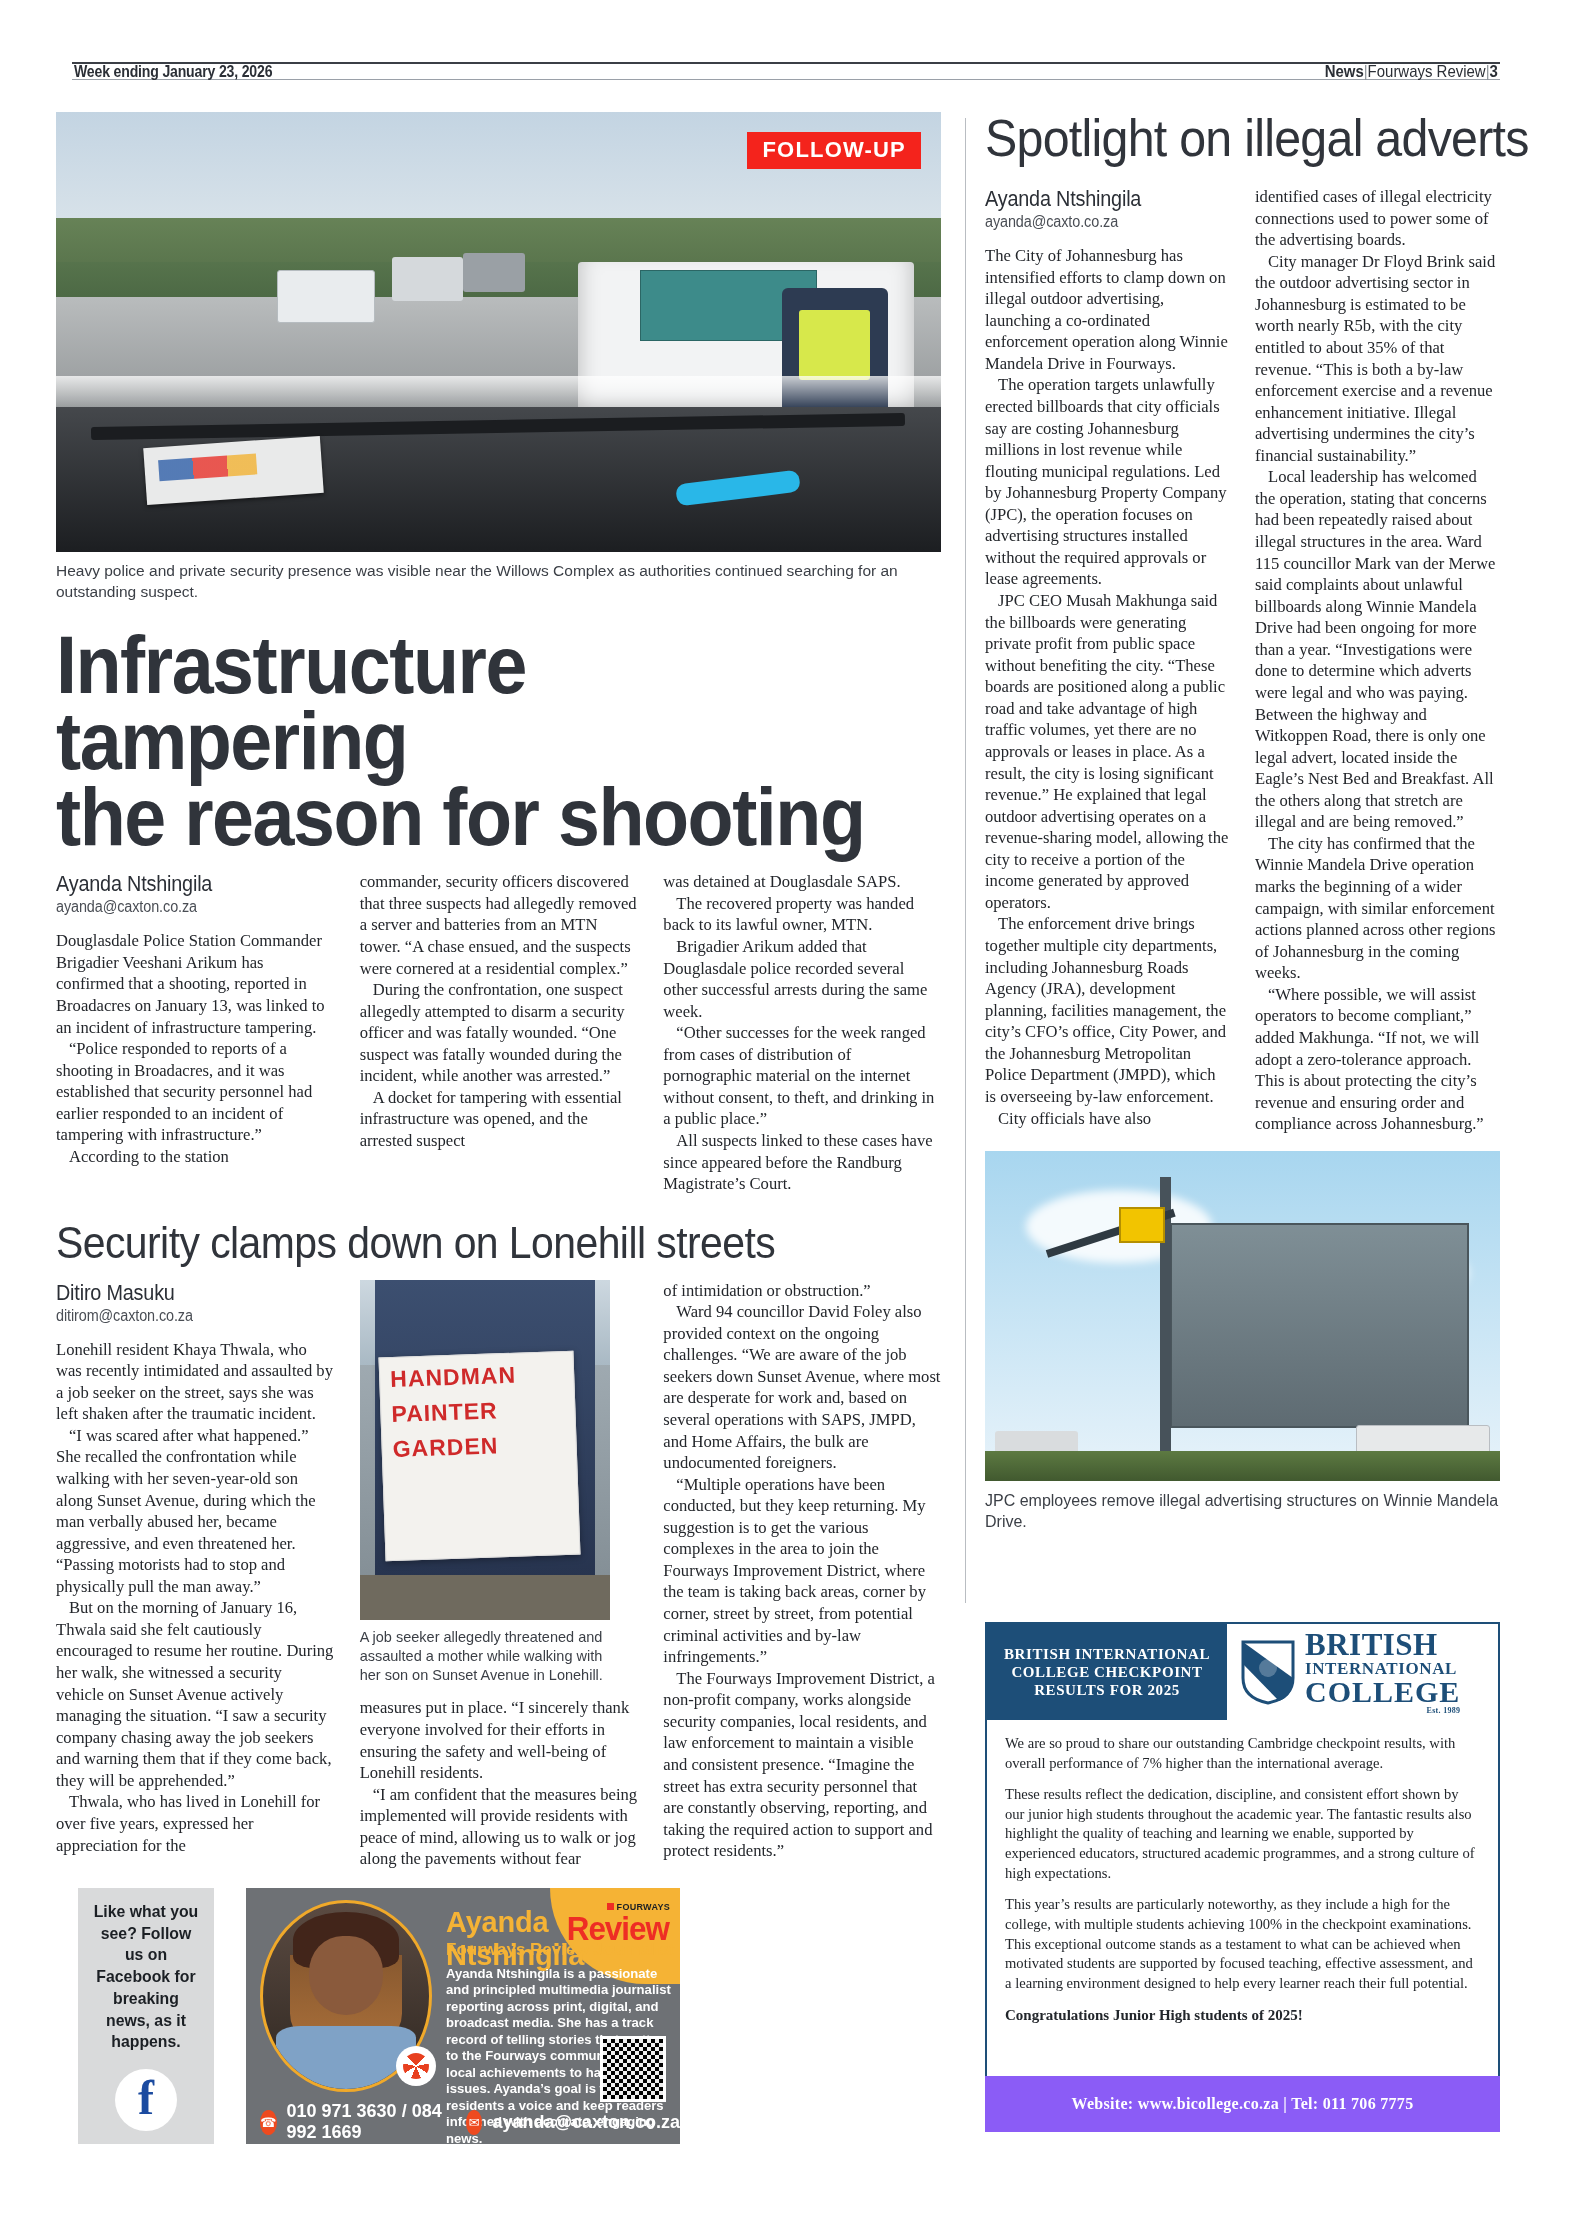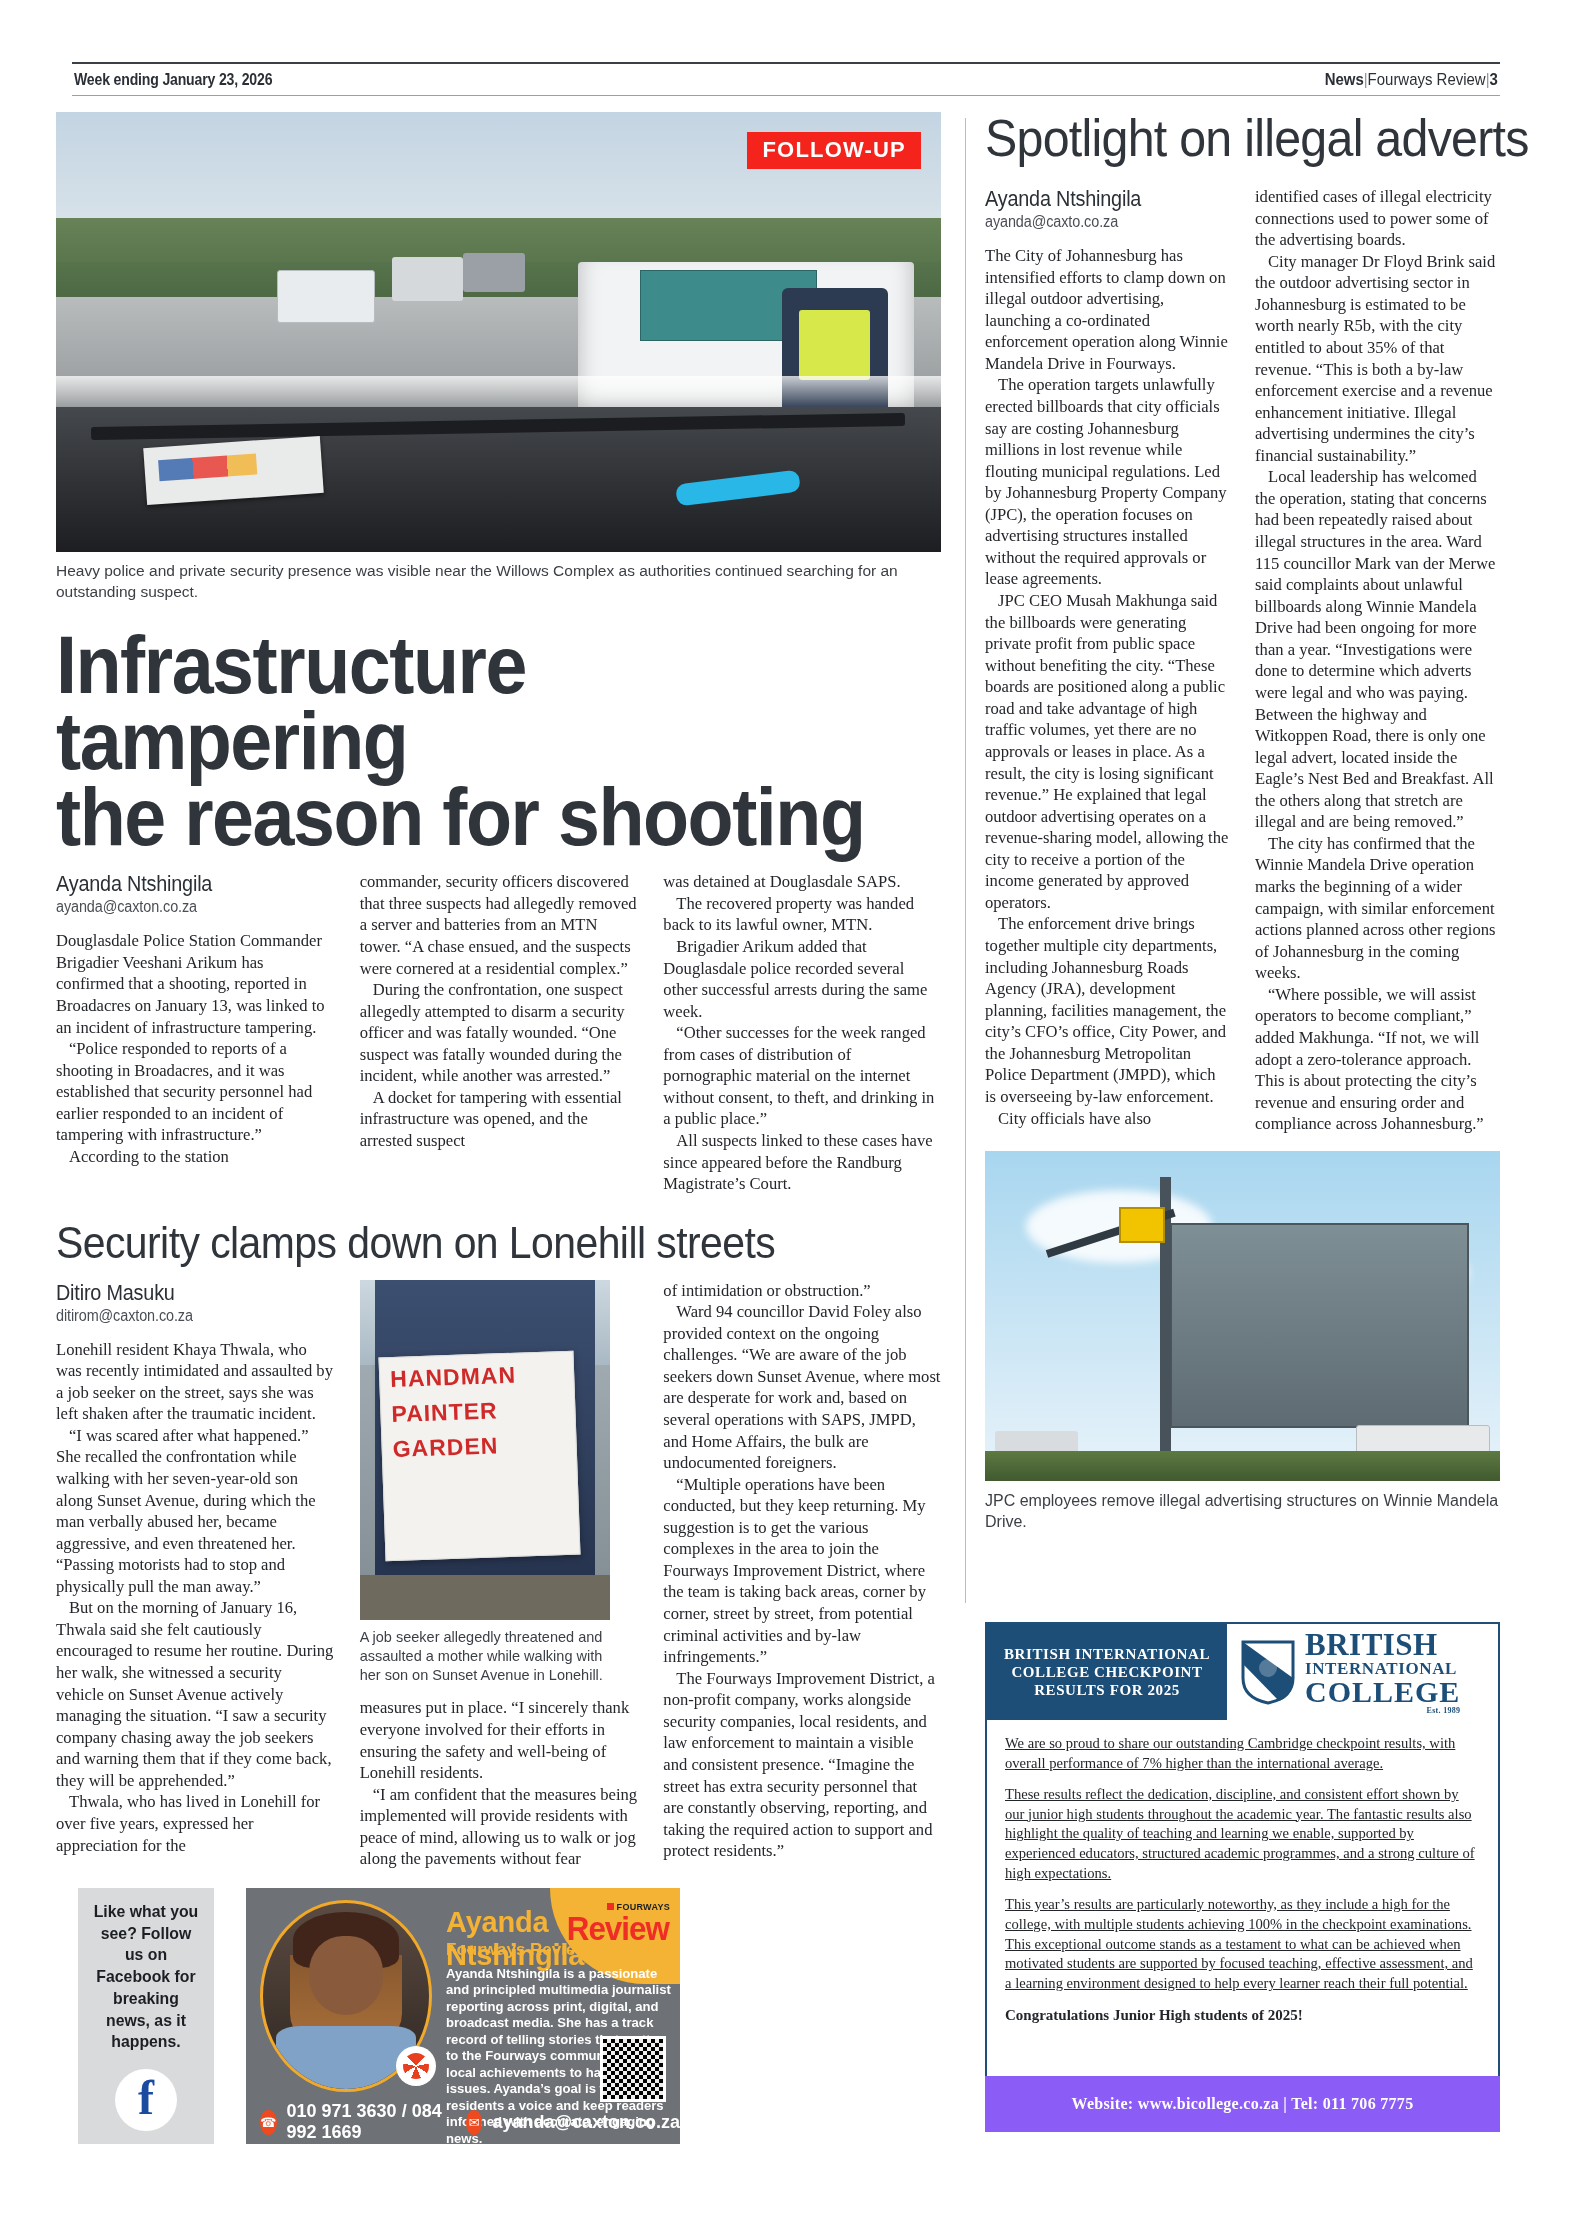--- a/index.html
+++ b/index.html
@@ -9,21 +9,21 @@
     background:#ffffff;
     font-family:"Liberation Sans", sans-serif;
     color:#2b2f36;
     position:relative;
     overflow:hidden;
   }
   .page { position:absolute; left:0; top:0; width:1572px; height:2224px; }
 
   
   .masthead {
-    position:absolute; left:72px; top:62px; width:1428px; height:34px;
+    position:absolute; left:72px; top:62px; width:1428px; height:18px;
     border-top:2px solid #3b3f46; border-bottom:1px solid #9aa0a8;
     display:flex; align-items:center; justify-content:space-between;
     padding:0 2px;
   }
   .masthead-left {
     font-family:"Liberation Sans Narrow","Liberation Sans",sans-serif;
     font-weight:bold; font-size:16px; letter-spacing:-0.2px; color:#2b2f36;
     transform:scaleX(0.88); transform-origin:left center;
   }
   .masthead-right {
@@ -195,21 +195,21 @@
   .bic-logo { flex:1; display:flex; align-items:center; gap:8px; padding-left:12px; }
   .bic-shield { width:58px; height:68px; position:relative; }
   .bic-shield svg { display:block; }
   .bic-logotext { font-family:"Liberation Serif", serif; color:#1d4e78; line-height:1; }
   .bic-l1 { font-size:31px; font-weight:bold; letter-spacing:.5px; }
   .bic-l2 { font-size:17px; font-weight:bold; letter-spacing:.6px; }
   .bic-l3 { font-size:30px; font-weight:bold; letter-spacing:1px; position:relative; }
   .bic-est { font-size:8px; font-weight:bold; text-align:right; letter-spacing:.3px; }
   .bic-body { padding:14px 18px 8px; font-family:"Liberation Serif",serif;
     font-size:14.6px; line-height:1.36; color:#22262b; }
-  .bic-body p { margin:0 0 11px;text-decoration:underline; }
+  .bic-body p { margin:0 0 11px; }
   .bic-congrats { font-weight:bold; font-size:15px; margin-top:4px; }
   .bic-footer {
     position:absolute; left:-2px; right:-2px; bottom:-2px; height:56px; background:#8b5cf6;
     color:#fff; display:flex; align-items:center; justify-content:center;
     font-family:"Liberation Serif",serif; font-weight:bold; font-size:16px; letter-spacing:.3px;
   }
 
   .fb-ad {
     position:absolute; left:78px; top:1888px; width:136px; height:256px;
     background:#d9dadb; display:flex; flex-direction:column;

